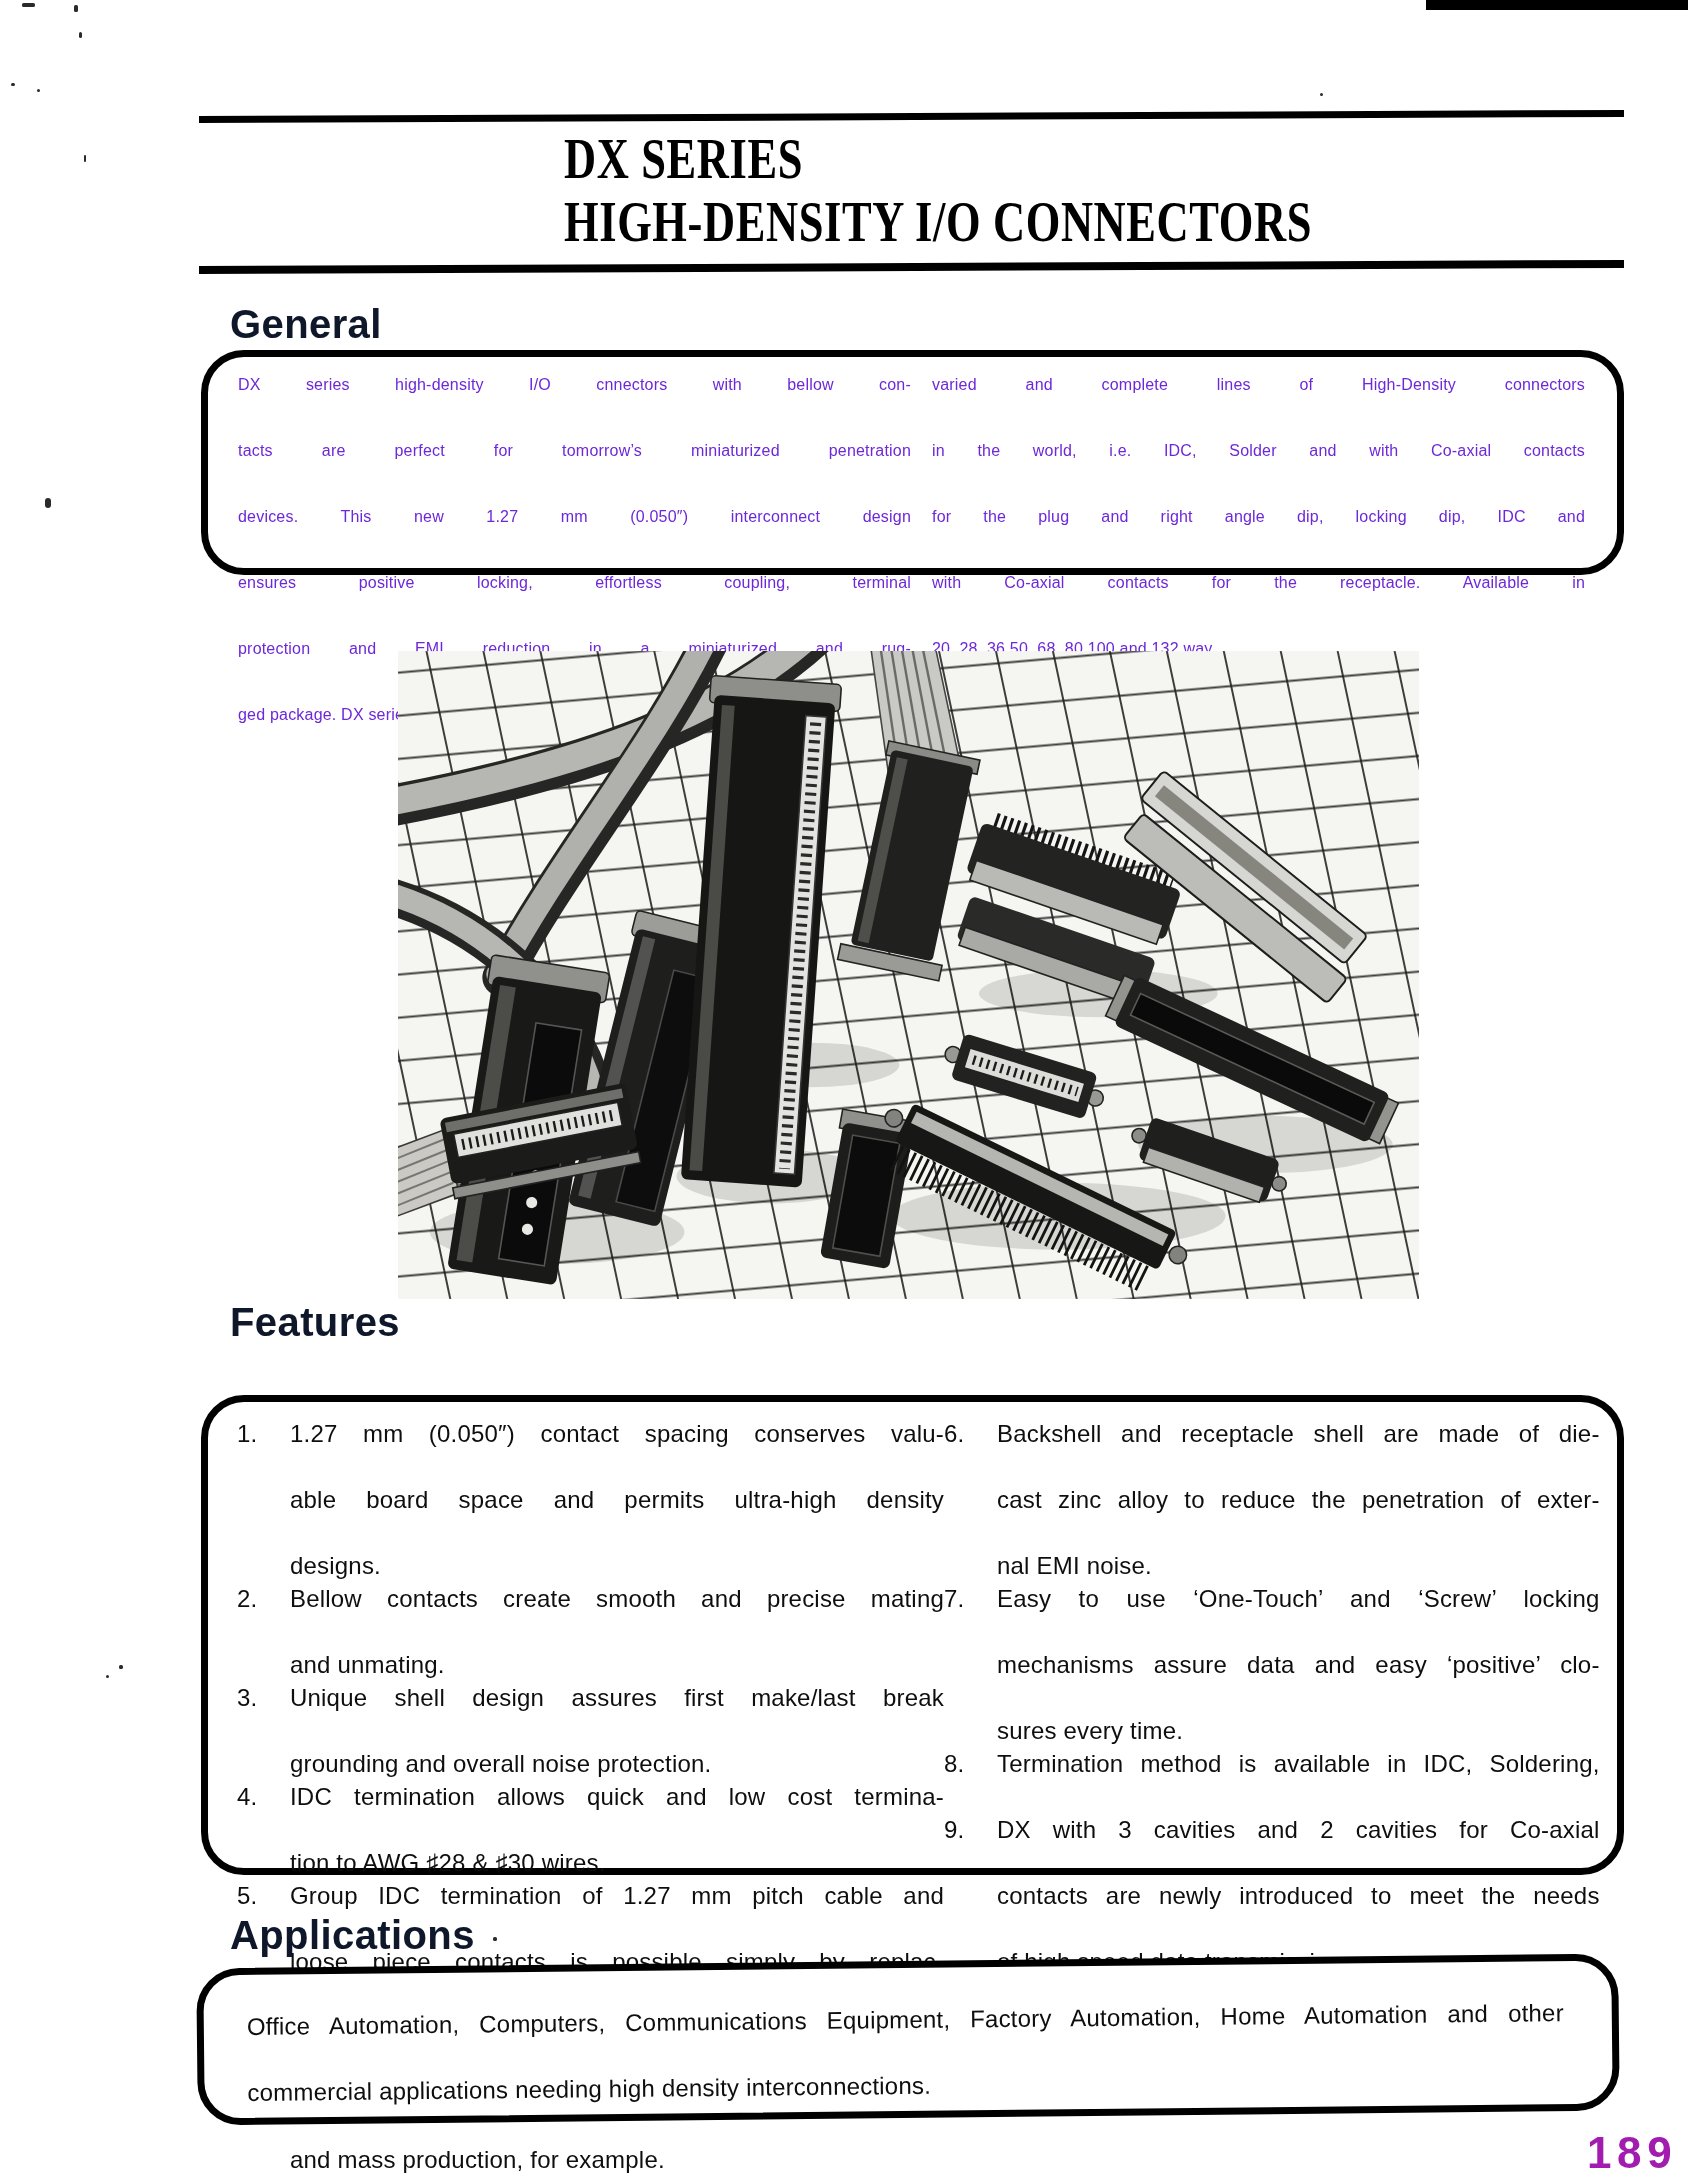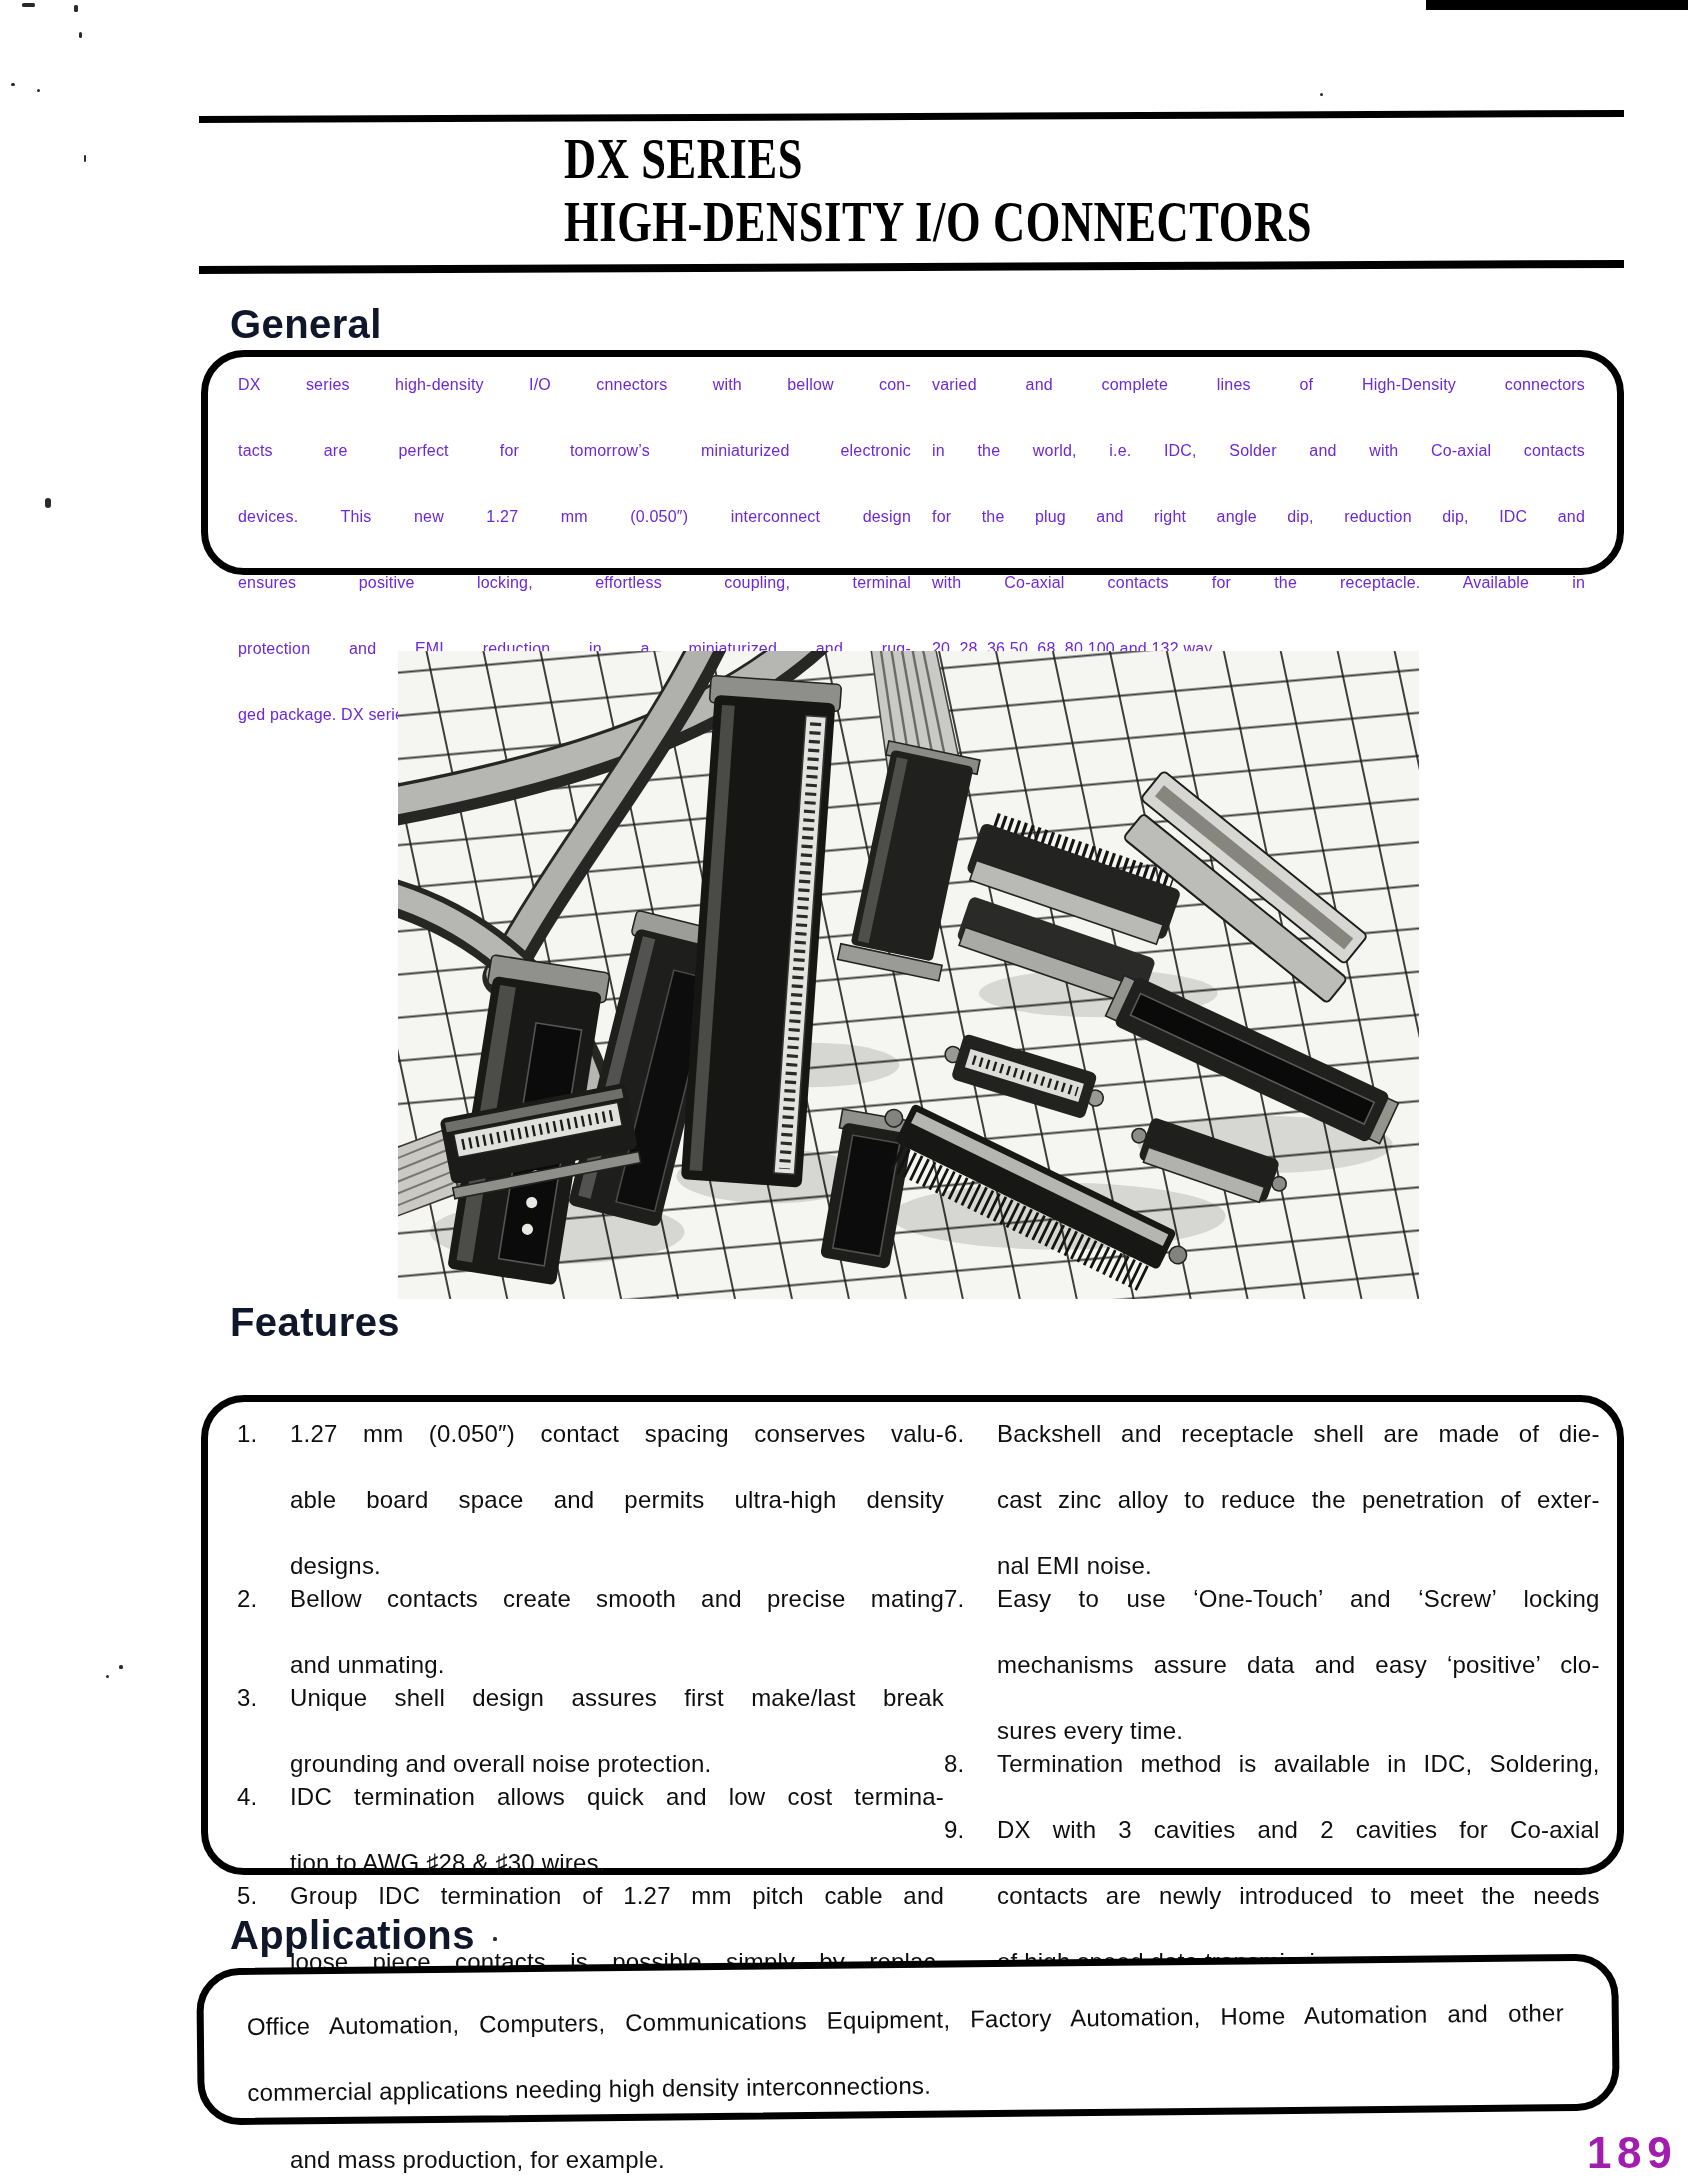--- a/index.html
+++ b/index.html
@@ -74,30 +74,30 @@
     <div><span class="tline">DX SERIES</span></div>
     <div><span class="tline">HIGH-DENSITY I/O CONNECTORS</span></div>
   </div>
   <div class="rule rule2"></div>
 
   <div class="sec-head head-general">General</div>
   <div class="rbox box-general">
     <div class="cols">
       <div class="col gen-left">
           <div class="line">DX series high-density I/O cnnectors with bellow con-</div>
-          <div class="line">tacts are perfect for tomorrow’s miniaturized electronic</div>
+          <div class="line">tacts are perfect for tomorrow’s miniaturized penetration</div>
           <div class="line">devices. This new 1.27 mm (0.050″) interconnect design</div>
           <div class="line">ensures positive locking, effortless coupling, terminal</div>
           <div class="line">protection and EMI reduction in a miniaturized and rug-</div>
           <div class="line last">ged package. DX series offers you one of the most</div>
         </div>
       <div class="col gen-right">
           <div class="line">varied and complete lines of High-Density connectors</div>
           <div class="line">in the world, i.e. IDC, Solder and with Co-axial contacts</div>
-          <div class="line">for the plug and right angle dip, reduction dip, IDC and</div>
+          <div class="line">for the plug and right angle dip, locking dip, IDC and</div>
           <div class="line">with Co-axial contacts for the receptacle. Available in</div>
           <div class="line last">20, 28, 36,50, 68, 80,100 and 132 way.</div>
         </div>
     </div>
   </div>
 
   <svg class="photo" viewBox="0 0 1283 814" role="img" aria-label="Assorted DX series high-density connectors and cables arranged on a grid cutting mat">
     <defs>
       <pattern id="gA" width="60" height="54" patternUnits="userSpaceOnUse" patternTransform="rotate(-5)">
         <line x1="-10" y1="27" x2="72" y2="27" stroke="#1c1c1c" stroke-width="2.6"></line>

